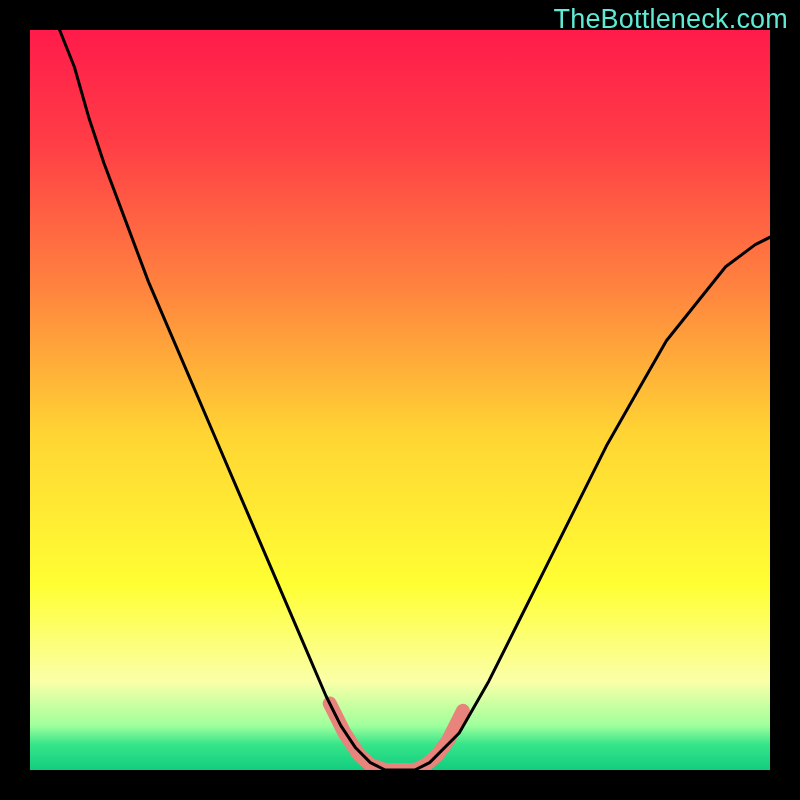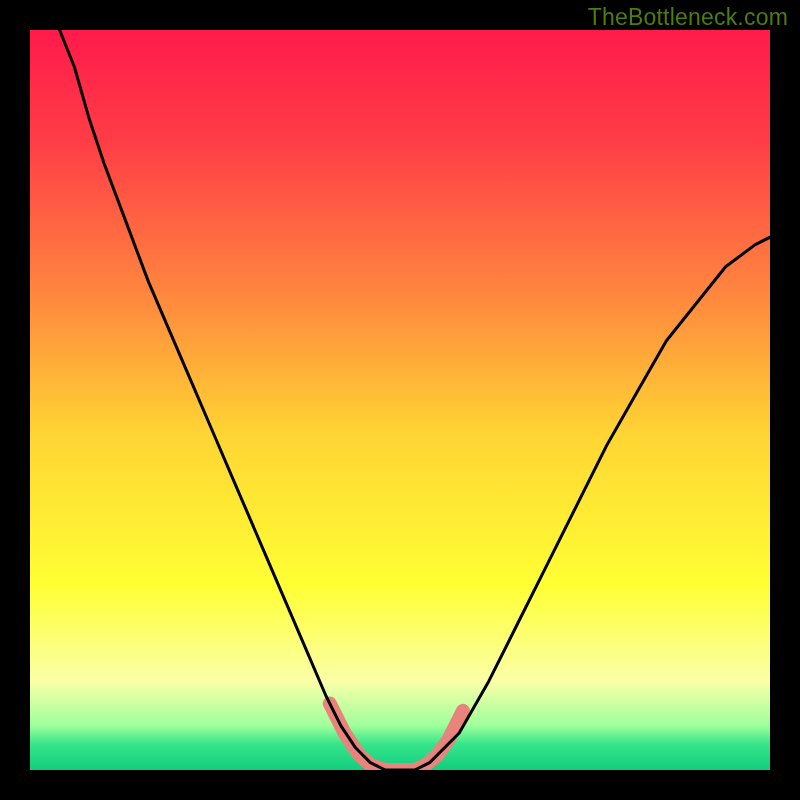--- a/index.html
+++ b/index.html
@@ -24,22 +24,22 @@
     top: 30px;
     left: 30px;
     width: 740px;
     height: 740px;
     overflow: hidden;
   }
   .watermark {
     position: absolute;
     top: 4px;
     right: 12px;
-    color: #4d7c0f;
-    font-size: 23px;
+    color: #5eead4;
+    font-size: 27px;
     font-weight: 400;
     letter-spacing: 0.2px;
   }
   svg {
     display: block;
   }
 </style>
 </head>
 <body>
 

